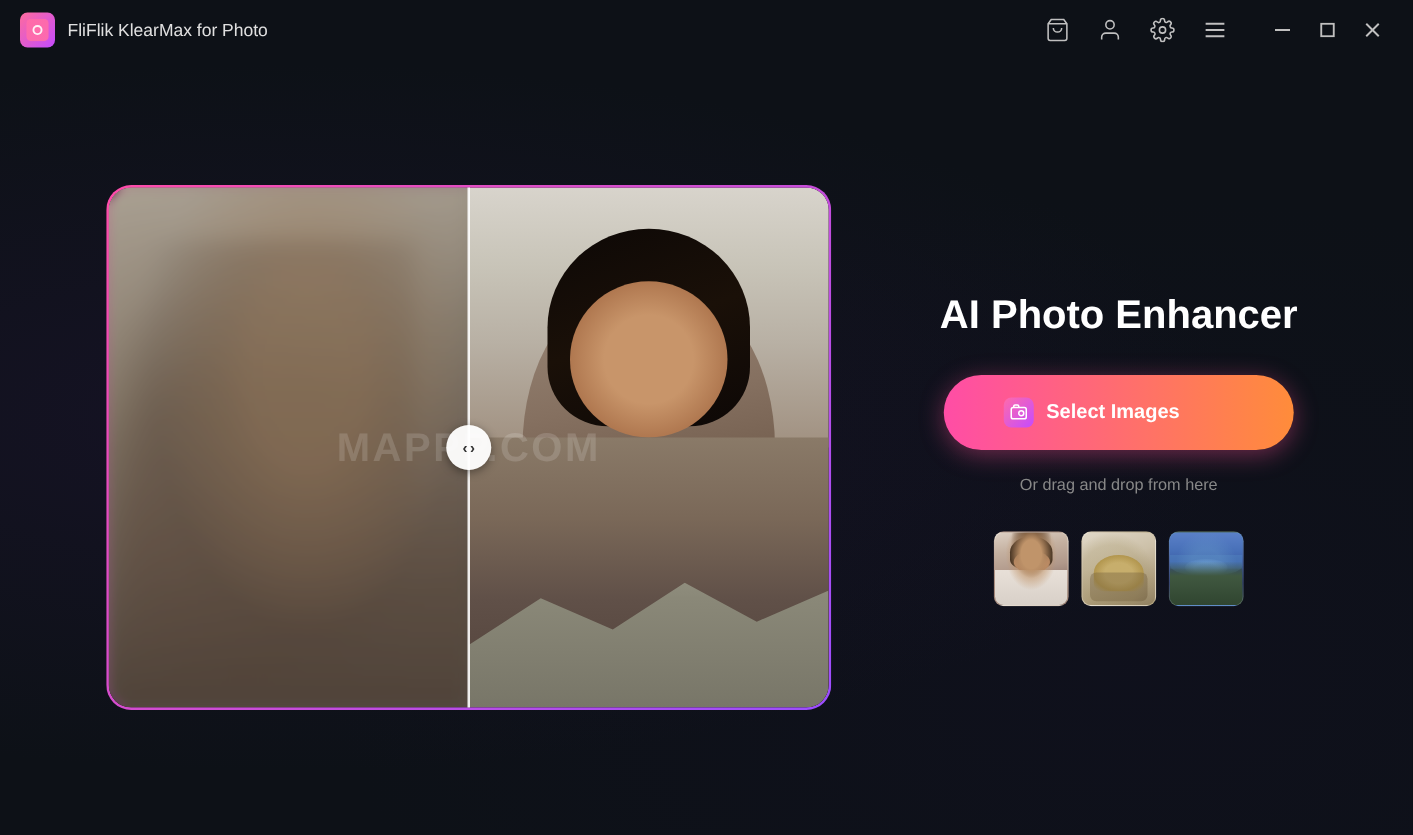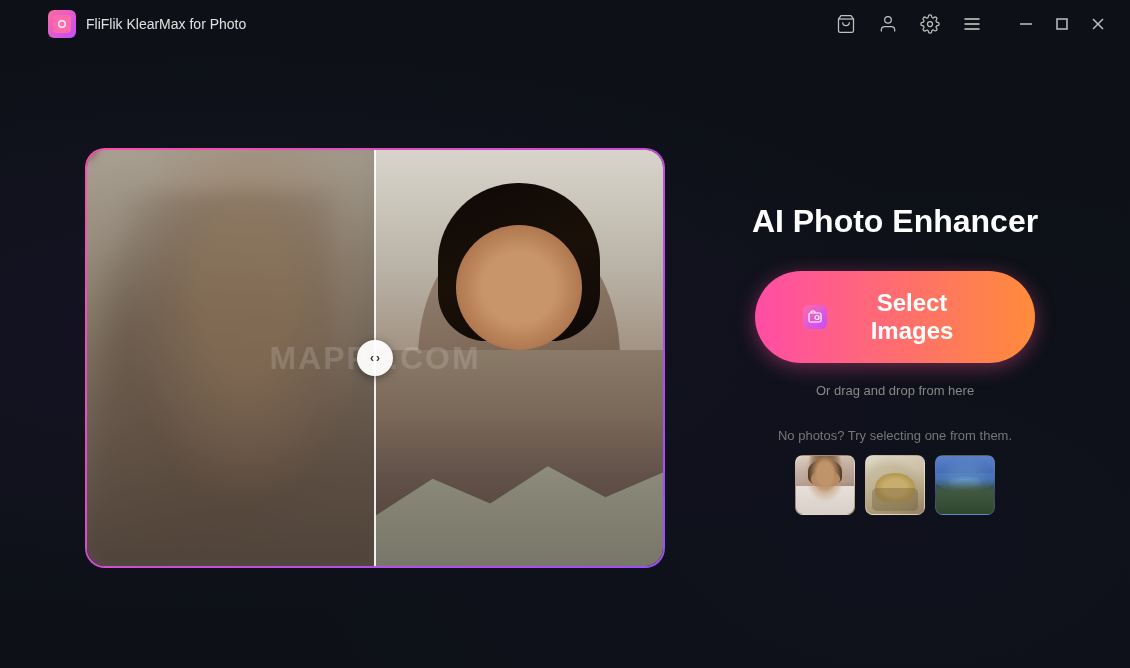--- a/index.html
+++ b/index.html
@@ -17,21 +17,20 @@
     
     .titlebar {
       display: flex;
       align-items: center;
       justify-content: space-between;
       padding: 0 16px;
       height: 48px;
       background: #0d1117;
       position: relative;
       z-index: 10;
-      margin-left: 32px;
     }
 
     .titlebar-left {
       display: flex;
       align-items: center;
       gap: 10px;
     }
 
     .app-icon {
       width: 28px;
@@ -260,28 +259,27 @@
       color: #ffffff;
       text-align: center;
       line-height: 1.3;
       margin-bottom: 8px;
     }
 
     
     .select-btn {
       display: flex;
       align-items: center;
-      justify-content: center;
       gap: 10px;
       padding: 18px 48px;
       border-radius: 50px;
       background: linear-gradient(90deg, #ff4da6 0%, #ff8c3a 100%);
       border: none;
       cursor: pointer;
-      font-size: 24px;
+      font-size: 16px;
       font-weight: 700;
       color: white;
       width: 280px;
       box-shadow: 0 4px 20px rgba(255, 80, 150, 0.4);
       transition: opacity 0.2s;
     }
 
     .btn-icon {
       width: 24px;
       height: 24px;
@@ -520,21 +518,20 @@
           <circle cx="9" cy="7.5" r="2" stroke="white" stroke-width="1.2" fill="none"></circle>
           <path d="M3 3V2a1 1 0 011-1h2a1 1 0 011 1v1" stroke="white" stroke-width="1.2" fill="none"></path>
         </svg>
       </div>
       <span>Select Images</span>
     </button>
 
     <span class="drag-drop-text">Or drag and drop from here</span>
 
     <div class="sample-section">
-      <span class="sample-hint">No photos? Try selecting one from them.</span>
 
       <div class="sample-photos">
 
         <div class="sample-thumb thumb-1" style="position:relative;">
           <div style="position:absolute;top:0;left:0;right:0;bottom:0;background:linear-gradient(170deg, #ddd0c4 0%, #c4b0a0 25%, #b0988a 50%, #907870 70%, #706050 90%);"></div>
           <div style="position:absolute;top:5%;left:20%;width:60%;height:45%;background:linear-gradient(160deg,#1a1008 0%,#1a1008 100%);border-radius:50% 50% 30% 30%;"></div>
           <div style="position:absolute;top:25%;left:25%;width:50%;height:30%;background:radial-gradient(ellipse,#c89068 50%,#a07050 80%,transparent 95%);border-radius:50%;"></div>
           <div style="position:absolute;top:52%;left:0;right:0;bottom:0;background:linear-gradient(180deg,#e8e0d8 0%,#d8d0c8 100%);"></div>
         </div>
 

